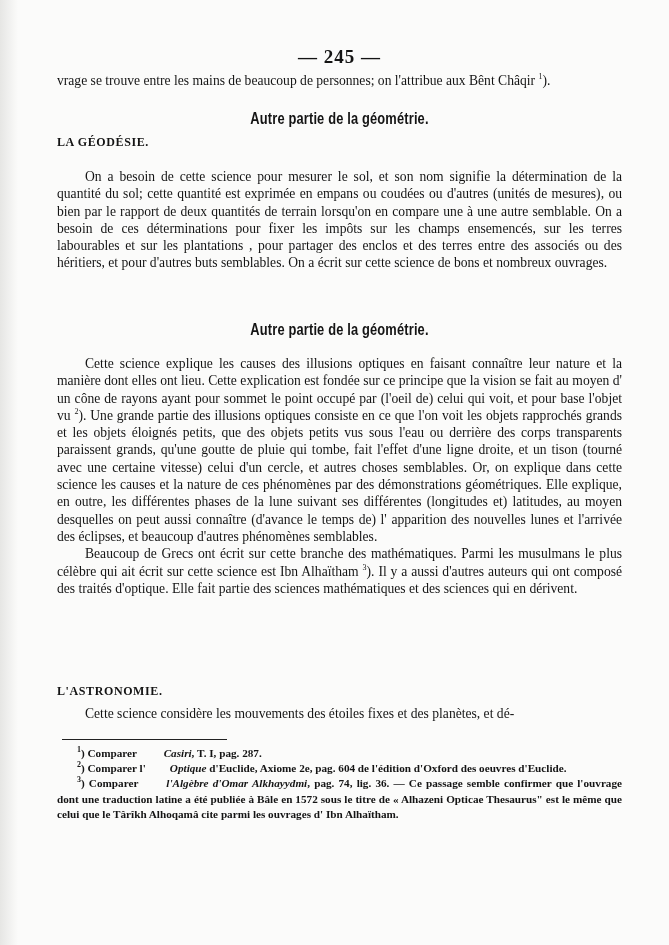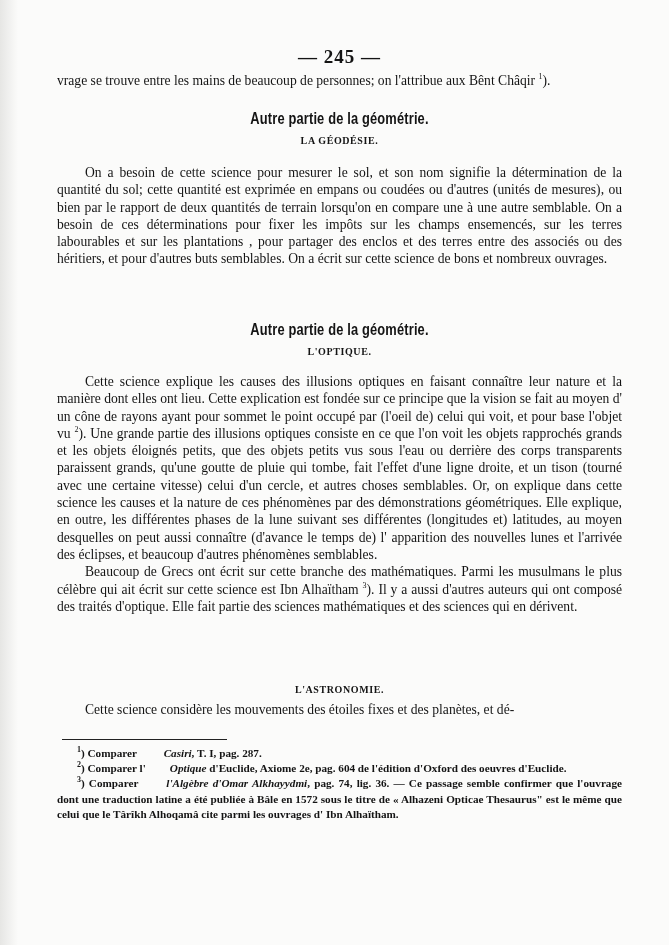--- a/index.html
+++ b/index.html
@@ -26,21 +26,21 @@
       text-align: justify; margin: 0;
     }
     .body-text.indent { text-indent: 28px; }
     .block { position: absolute; left: 0; width: 565px; }
     .section-title {
       text-align: center; font-size: 16.5px; font-weight: bold;
       font-family: "Liberation Sans", "DejaVu Sans", sans-serif;
       transform: scaleX(0.78); letter-spacing: 0.2px;
     }
     .subsection {
-      text-align: center; font-size: 10px; font-weight: bold; letter-spacing: 0.6px;
+      text-align: left; font-size: 12px; font-weight: bold; letter-spacing: 0.6px;
     }
     .fn-rule {
       position: absolute; left: 5px; top: 739px; width: 165px; height: 0;
       border-top: 1.5px solid #222;
     }
     .footnotes {
       position: absolute; left: 0; top: 746px; width: 565px;
       font-size: 11.2px; line-height: 15.2px; font-weight: bold;
     }
     .fn { text-align: justify; margin: 0; text-indent: 20px; }
@@ -64,21 +64,20 @@
   </div>
 
   <div class="block" style="top:109px;">
     <div class="section-title">Autre partie de la géométrie.</div>
     <div class="subsection" style="margin-top:7px;">LA GÉODÉSIE.</div>
     <p class="body-text indent" style="margin-top:18px;">On a besoin de cette science pour mesurer le sol, et son nom signifie la détermination de la quantité du sol; cette quantité est exprimée en empans ou coudées ou d'autres (unités de mesures), ou bien par le rapport de deux quantités de terrain lorsqu'on en compare une à une autre semblable. On a besoin de ces déterminations pour fixer les impôts sur les champs ensemencés, sur les terres labourables et sur les plantations , pour partager des enclos et des terres entre des associés ou des héritiers, et pour d'autres buts semblables. On a écrit sur cette science de bons et nombreux ouvrages.</p>
   </div>
 
   <div class="block" style="top:320px;">
     <div class="section-title">Autre partie de la géométrie.</div>
-    <div class="subsection" style="margin-top:7px;">L'OPTIQUE.</div>
     <p class="body-text indent" style="margin-top:16px;">
       <span>Cette science explique les causes des illusions optiques en faisant connaître leur nature et la manière dont elles ont lieu. Cette explication est fondée sur ce principe que la vision se fait au moyen d' un cône de rayons ayant pour sommet le point occupé par (l'oeil de) celui qui voit, et pour base l'objet vu</span>
       <sup>2</sup><span>). Une grande partie des illusions optiques consiste en ce que l'on voit les objets rapprochés grands et les objets éloignés petits, que des objets petits vus sous l'eau ou derrière des corps transparents paraissent grands, qu'une goutte de pluie qui tombe, fait l'effet d'une ligne droite, et un tison (tourné avec une certaine vitesse) celui d'un cercle, et autres choses semblables. Or, on explique dans cette science les causes et la nature de ces phénomènes par des démonstrations géométriques. Elle explique, en outre, les différentes phases de la lune suivant ses différentes (longitudes et) latitudes, au moyen desquelles on peut aussi connaître (d'avance le temps de) l' apparition des nouvelles lunes et l'arrivée des éclipses, et beaucoup d'autres phénomènes semblables.</span>
     </p>
     <p class="body-text indent">
       <span>Beaucoup de Grecs ont écrit sur cette branche des mathématiques. Parmi les musulmans le plus célèbre qui ait écrit sur cette science est Ibn Alhaïtham</span>
       <sup>3</sup><span>). Il y a aussi d'autres auteurs qui ont composé des traités d'optique. Elle fait partie des sciences mathématiques et des sciences qui en dérivent.</span>
     </p>
   </div>
 

